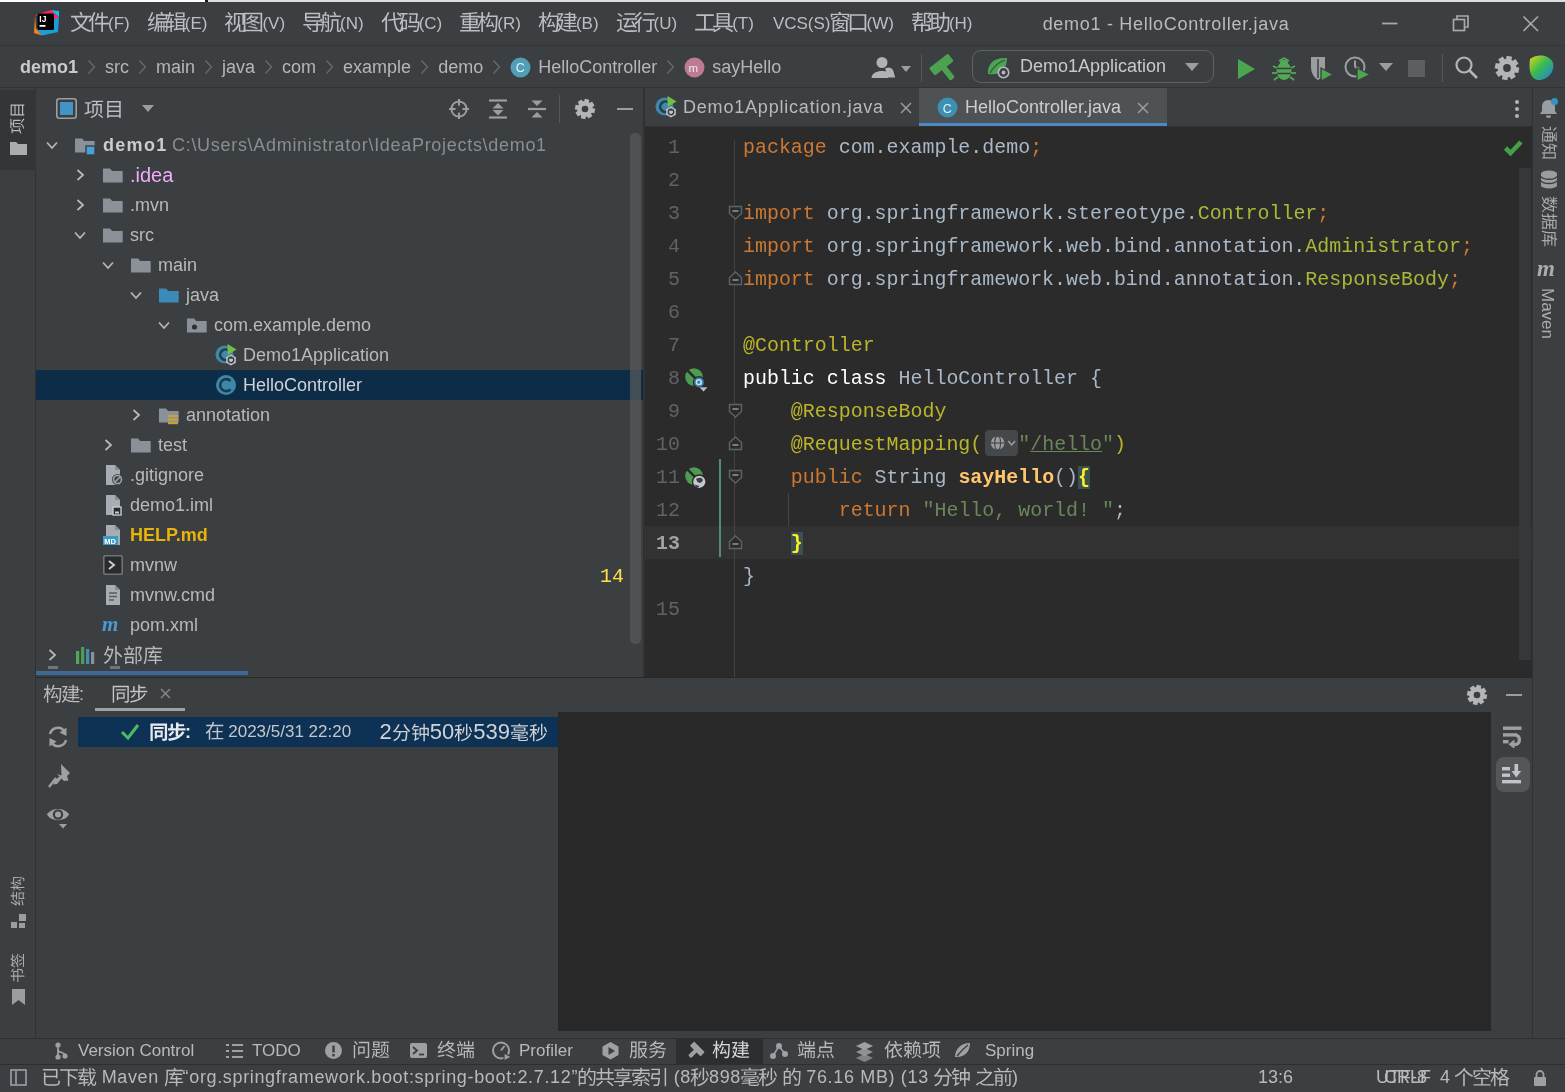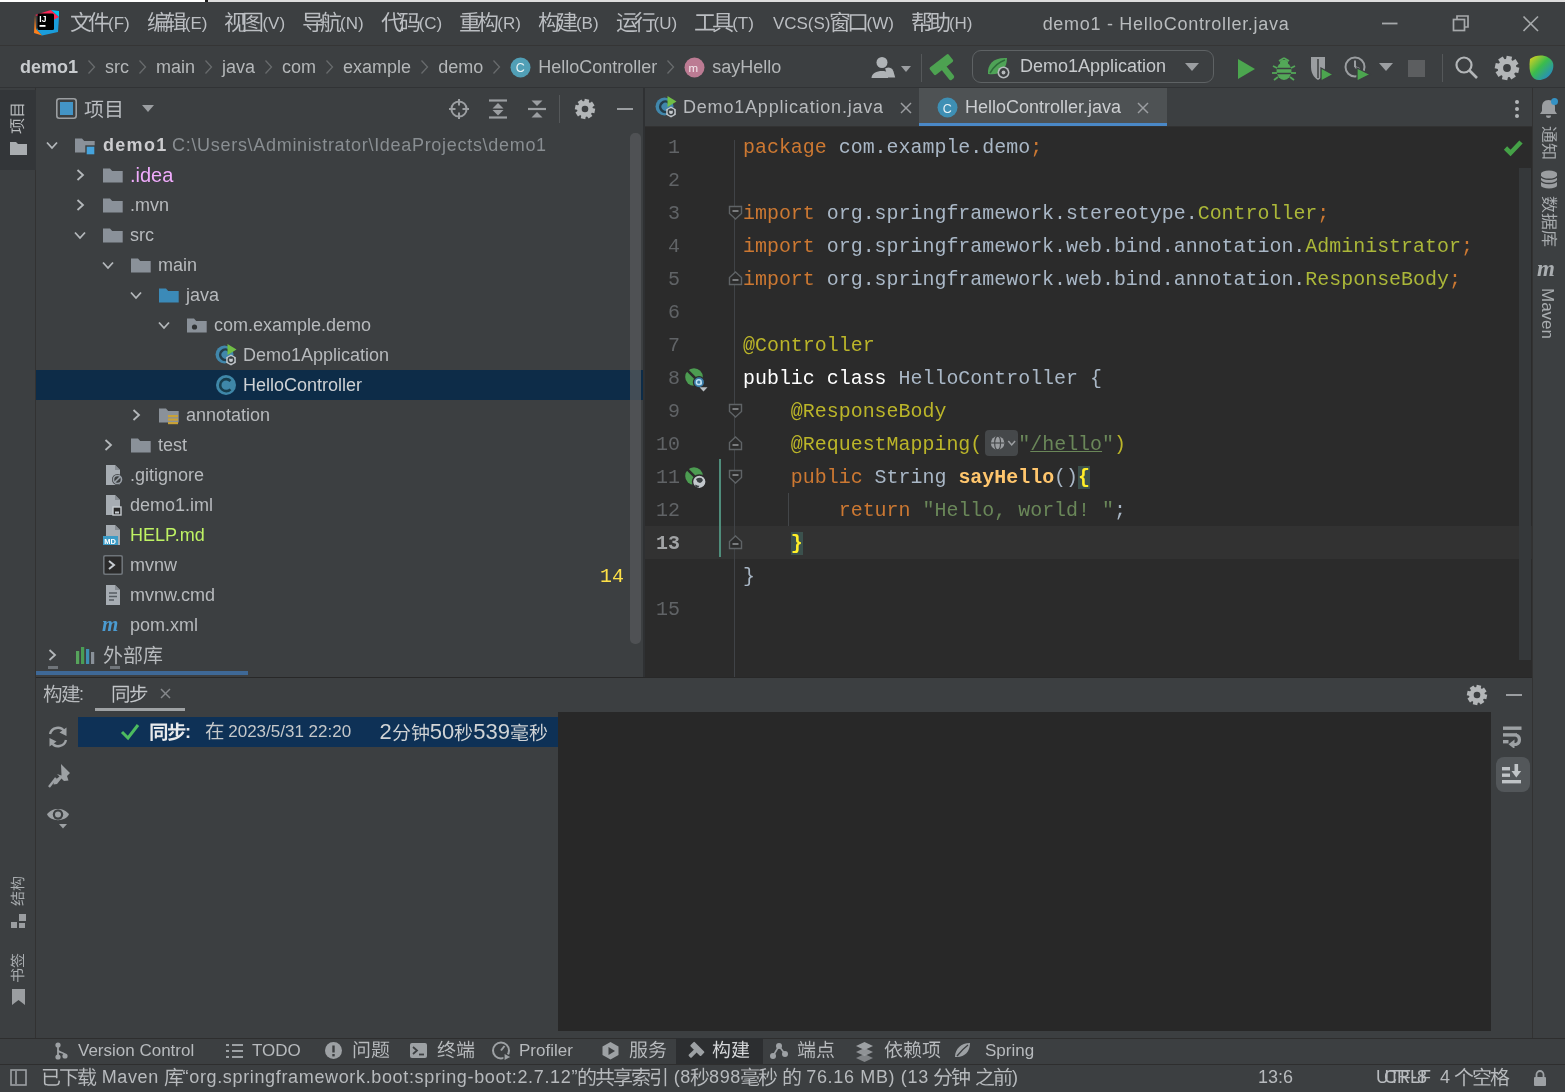--- a/index.html
+++ b/index.html
@@ -611,21 +611,21 @@
     <rect x="11" y="13" width="8" height="8" fill="#2a2a2a" stroke="#c7ccd1" stroke-width="1.4"></rect>
     <rect x="13" y="17.5" width="4" height="2" fill="#c7ccd1"></rect>
   </svg>
 <div class="a" style="left:130px;top:490px;height:30px;display:flex;align-items:center;font-size:18px;color:#b7babd;white-space:nowrap;">demo1.iml</div>
 <svg class="a" style="left:102px;top:524px;" width="22" height="22" viewBox="0 0 22 22">
     <path d="M4 1 h9 l5 5 v15 h-14 z" fill="#a7adb3"></path>
     <path d="M13 1 l5 5 h-5 z" fill="#868c92"></path>
     <rect x="1" y="12" width="15" height="9" fill="#3C9BC6"></rect>
     <text x="2.2" y="19.5" font-size="7.5" font-weight="bold" font-family="Liberation Sans" fill="#fff">MD</text>
   </svg>
-<div class="a" style="left:130px;top:520px;height:30px;display:flex;align-items:center;font-size:18px;color:#bef264;white-space:nowrap;">HELP.md</div>
+<div class="a" style="left:130px;top:520px;height:30px;display:flex;align-items:center;font-size:18px;color:#eab308;white-space:nowrap;font-weight:bold;">HELP.md</div>
 <svg class="a" style="left:102px;top:554px;" width="22" height="22" viewBox="0 0 22 22">
     <rect x="1" y="1" width="20" height="20" rx="2" fill="#6e7479"></rect>
     <rect x="2.6" y="2.6" width="16.8" height="16.8" rx="1" fill="#2b2b2b"></rect>
     <polyline points="7,7 12,11 7,15" fill="none" stroke="#c7ccd1" stroke-width="2"></polyline>
   </svg>
 <div class="a" style="left:130px;top:550px;height:30px;display:flex;align-items:center;font-size:18px;color:#b7babd;white-space:nowrap;">mvnw</div>
 <svg class="a" style="left:102px;top:584px;" width="22" height="22" viewBox="0 0 22 22">
     <path d="M4 1 h9 l5 5 v15 h-14 z" fill="#a7adb3"></path>
     <path d="M13 1 l5 5 h-5 z" fill="#868c92"></path>
     <g stroke="#565c62" stroke-width="1.5">

